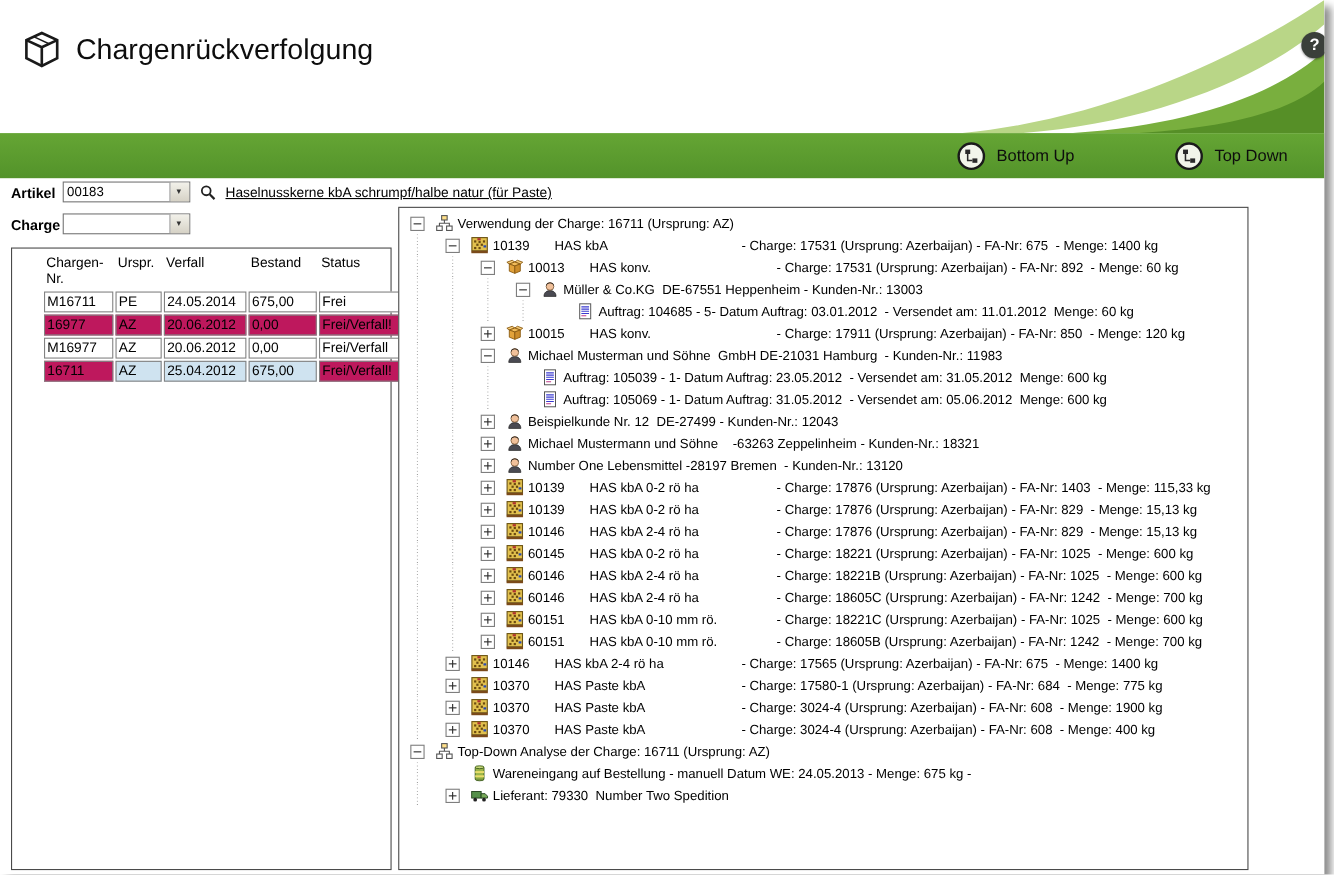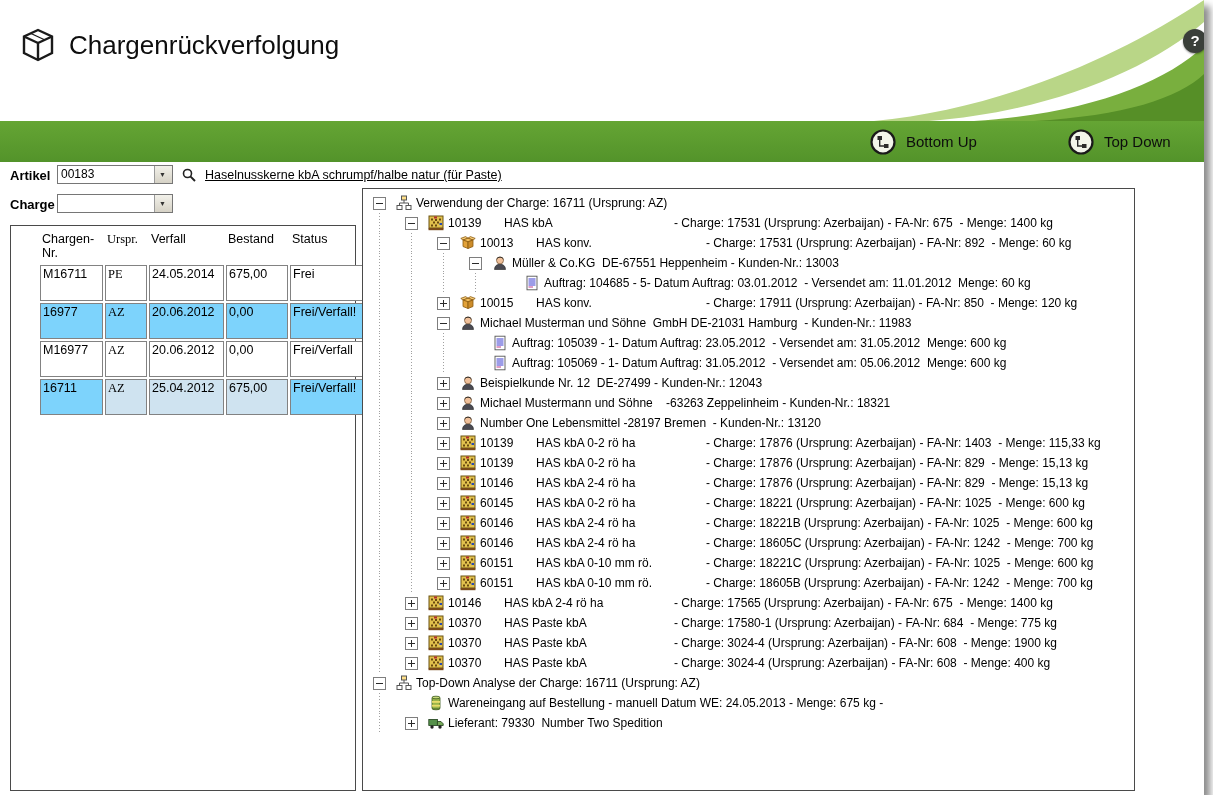--- a/index.html
+++ b/index.html
@@ -34,25 +34,25 @@
   .search-icon{position:absolute;left:181px;top:167px;width:16px;height:16px;cursor:pointer;}
   .artikel-link{position:absolute;left:205px;top:168px;font-size:12.5px;color:#000;
                 text-decoration:underline;cursor:pointer;white-space:nowrap;}
   
   .batch-panel{position:absolute;left:10px;top:225px;width:346px;height:566px;border:1px solid #4a4a4a;
                background:#fff;box-sizing:border-box;padding-left:24px;}
   .batch-header{display:flex;gap:2px;padding:6px 0 5px 5px;font-size:12.5px;color:#000;}
   .batch-header .th{padding:0 2px;box-sizing:border-box;}
   .batch-rows{padding-left:5px;}
   .batch-row{display:flex;gap:2px;margin-bottom:2px;}
-  .td{border:1px solid #828282;height:36px;line-height:17px;font-size:12.5px;padding:0 2px;
+  .td{border:1px solid #828282;height:19px;line-height:17px;font-size:12.5px;padding:0 2px;
       box-sizing:border-box;overflow:hidden;white-space:nowrap;}
-  .c0{width:63px;flex:none;} .c1{width:42px;flex:none;font-family:Liberation Serif, serif;} .c2{width:75px;flex:none;}
+  .c0{width:63px;flex:none;} .c1{width:42px;flex:none;} .c2{width:75px;flex:none;}
   .c3{width:62px;flex:none;text-align:left;} .c4{width:86px;flex:none;}
-  .s-w{background:#fff;} .s-t{background:#7dd3fc;} .s-b{background:#cfe3f0;}
+  .s-w{background:#fff;} .s-t{background:#be185d;} .s-b{background:#cfe3f0;}
   
   .tree-panel{position:absolute;left:362px;top:188px;width:773px;height:603px;border:1px solid #4a4a4a;
               background:#fff;box-sizing:border-box;overflow:hidden;padding-top:4px;}
   .tree-row{height:20px;display:flex;align-items:center;padding-left:10px;white-space:pre;
             font-size:12px;color:#000;cursor:default;}
   .guide{width:32px;flex:none;align-self:stretch;
          background-image:linear-gradient(to bottom,#a0a0a0 1px,transparent 1px);
          background-size:1px 3px;background-repeat:repeat-y;background-position:6px 0;}
   .expander{width:11px;height:11px;border:1px solid #7e7e7e;background:#fff;flex:none;
             position:relative;margin-right:10px;cursor:pointer;}

